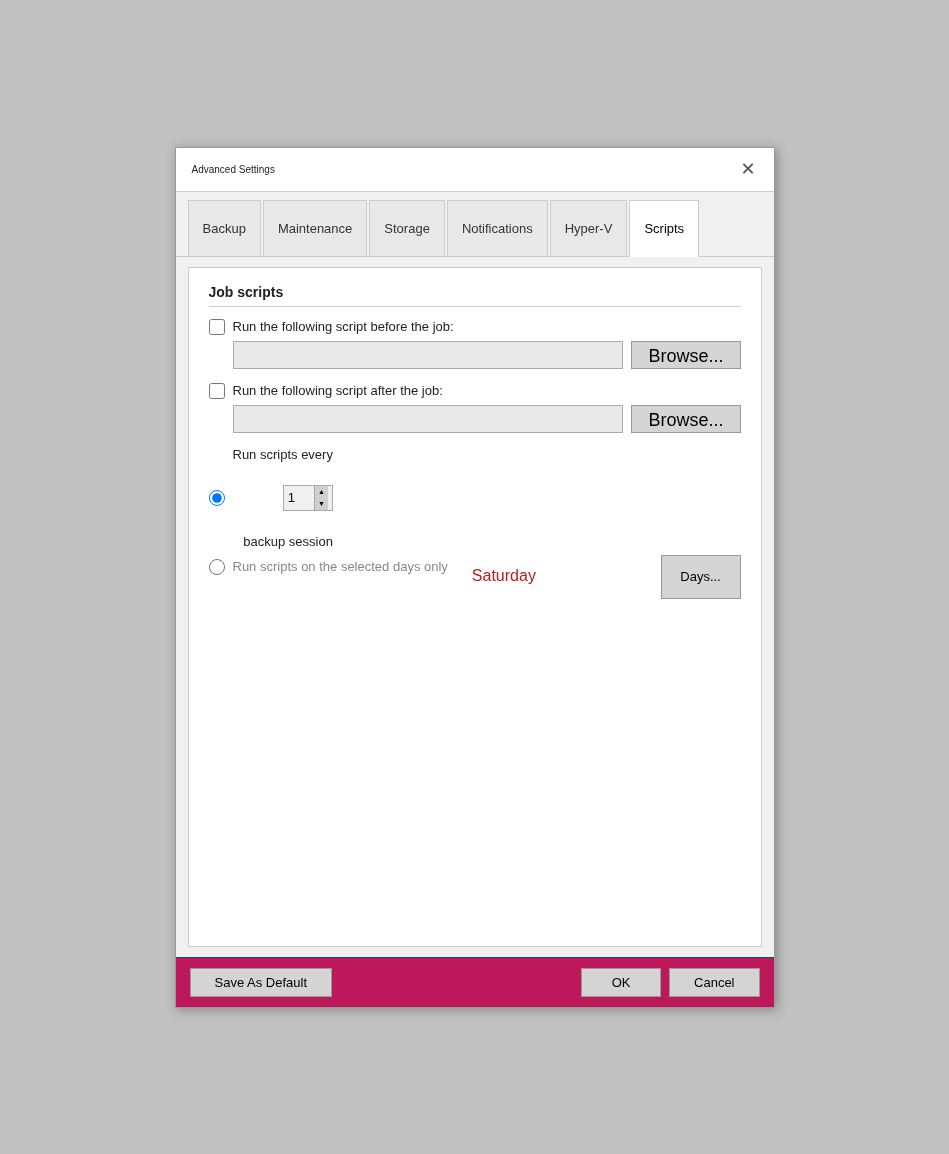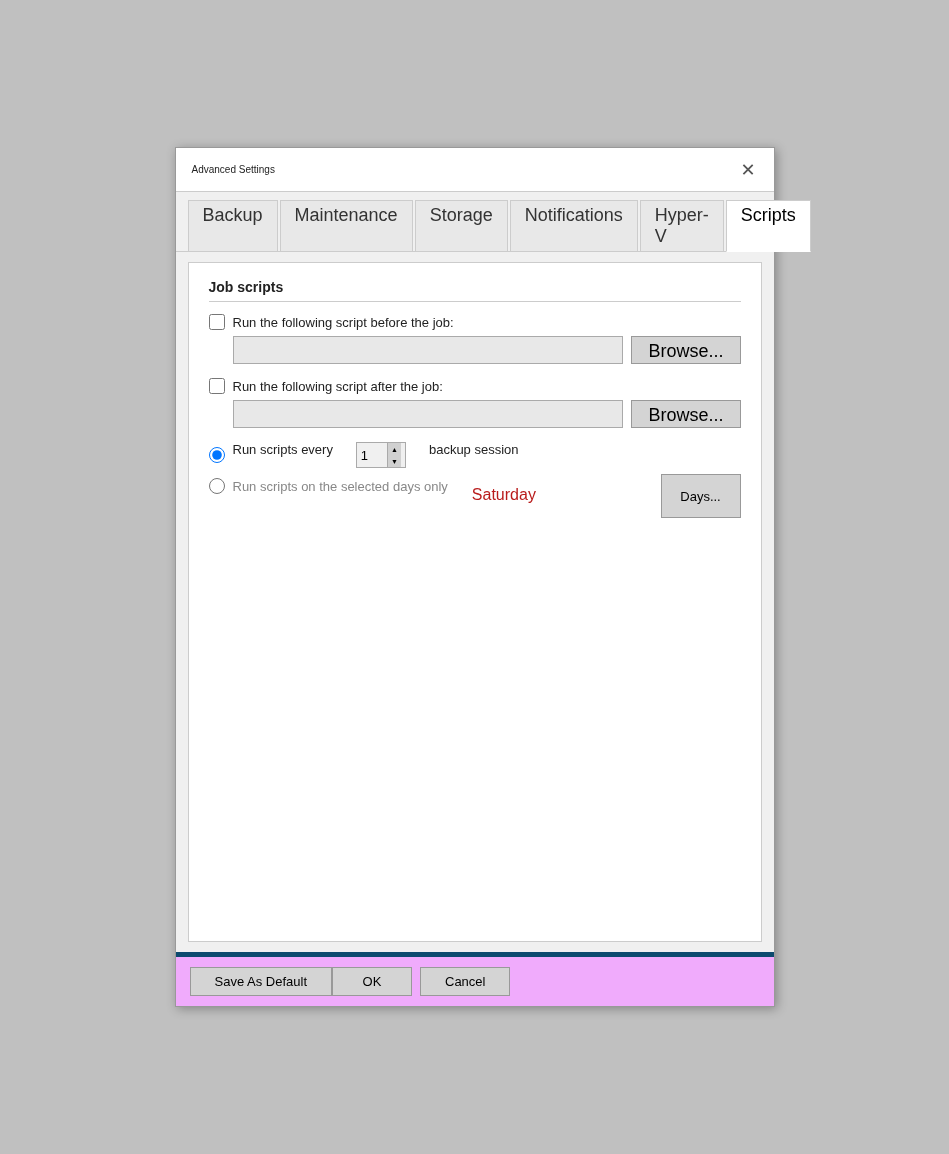--- a/index.html
+++ b/index.html
@@ -41,27 +41,27 @@
       line-height: 1;
       padding: 2px 4px;
     }
     .tabs-bar {
       display: flex;
       background: #f0f0f0;
       padding: 8px 12px 0 12px;
       border-bottom: 1px solid #ccc;
     }
     .tab {
-      padding: 4px 14px;
+      padding: 20px 14px;
       border: 1px solid #ccc;
       border-bottom: none;
       background: #e8e8e8;
       cursor: pointer;
       margin-right: 2px;
-      font-size: 18px;
+      font-size: 13px;
       color: #333;
     }
     .tab.active {
       background: #fff;
       border-bottom: 1px solid #fff;
       z-index: 1;
       margin-bottom: -1px;
       color: #000;
     }
     .dialog-content {
@@ -189,25 +189,25 @@
       padding: 4px 16px;
       background: #d4d4d4;
       border: 1px solid #999;
       cursor: pointer;
       font-size: 13px;
       height: 44px;
       min-width: 80px;
     }
     .dialog-footer {
       display: flex;
-      justify-content: flex-start;
+      justify-content: space-between;
       align-items: center;
       padding: 10px 14px;
-      background: #f0abfc;
-      border-top: 5px solid #0c4a6e;
+      background: #be185d;
+      border-top: 1px solid #0c4a6e;
     }
     .footer-right {
       display: flex;
       gap: 8px;
     }
     .footer-btn {
       padding: 6px 24px;
       background: #d4d4d4;
       border: 1px solid #999;
       cursor: pointer;
@@ -259,21 +259,21 @@
       <div class="input-browse-row">
         <input type="text" class="text-input" value="" style="">
         <button class="browse-btn">Browse...</button>
       </div>
     </div>
 
     <div class="radio-section">
 
       <div class="radio-row">
         <input type="radio" name="script-schedule" id="radio-every" checked="" style="">
-        <label for="radio-every" style="display:flex;align-items:flex-start;gap:23px;">
+        <label for="radio-every" style="display:flex;align-items:flex-end;gap:23px;flex-direction:column;">
           <span>Run scripts every</span>
           <div class="spinner-input">
             <input type="number" value="1" min="1" style="">
             <div class="spinner-buttons">
               <button class="spinner-btn">▲</button>
               <button class="spinner-btn">▼</button>
             </div>
           </div>
           <span>backup session</span>
         </label>

